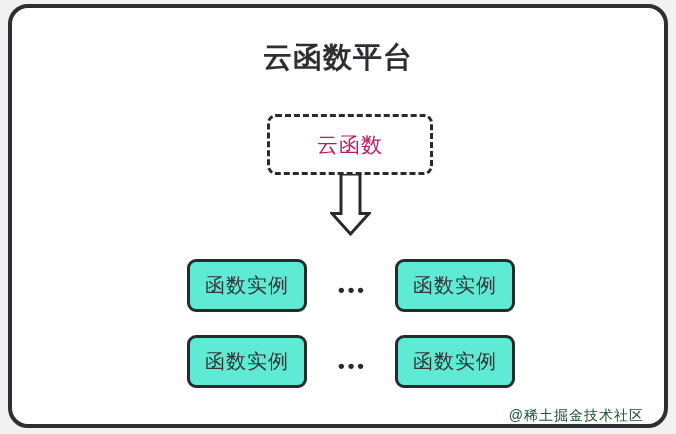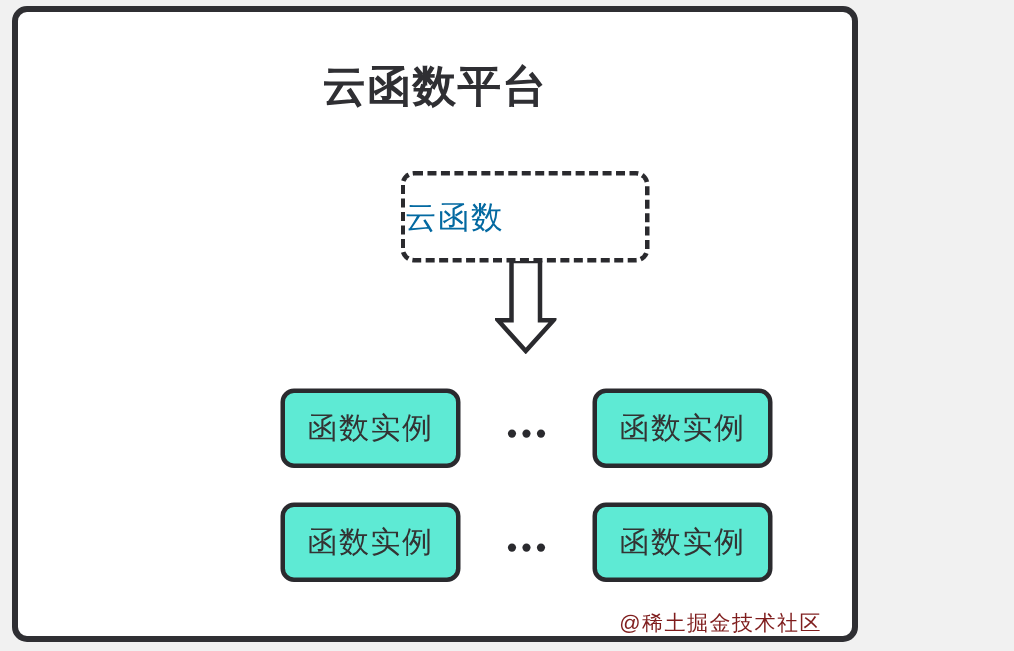--- a/index.html
+++ b/index.html
@@ -14,26 +14,26 @@
     position: relative;
     width: 676px;
     height: 434px;
     background: #f1f1f1;
     overflow: hidden;
   }
   .card {
     position: absolute;
     left: 8px;
     top: 4px;
-    width: 564px;
+    width: 660px;
     height: 424px;
     box-sizing: border-box;
     background: #ffffff;
     border: 4px solid #2f2f33;
-    border-radius: 10px;
+    border-radius: 20px;
   }
   .diagram-title {
     position: absolute;
     left: 0;
     top: 30px;
     width: 100%;
     text-align: center;
     font-size: 29px;
     font-weight: bold;
     color: #2f2f33;
@@ -44,22 +44,23 @@
     left: 255px;
     top: 106px;
     width: 166px;
     height: 61px;
     box-sizing: border-box;
     border: 3px dashed #2a2a2e;
     border-radius: 9px;
     background: #ffffff;
     display: flex;
     align-items: center;
+    justify-content: center;
     font-size: 21px;
-    color: #0369a1;
+    color: #be185d;
     letter-spacing: 1px;
   }
   .down-arrow {
     position: absolute;
     left: 318px;
     top: 166px;
     width: 41px;
     height: 62px;
   }
   .instance-box {
@@ -95,21 +96,21 @@
     letter-spacing: 3px;
     text-indent: 3px;
   }
   .pos-r1-dots { top: 255px; }
   .pos-r2-dots { top: 331px; }
   .watermark {
     position: absolute;
     right: 20px;
     top: 399px;
     font-size: 14px;
-    color: #7f1d1d;
+    color: #14532d;
     letter-spacing: 1px;
   }
 </style>
 </head>
 <body>
 
 <div class="stage">
   <div class="card">
 
     <div class="diagram-title">云函数平台</div>

